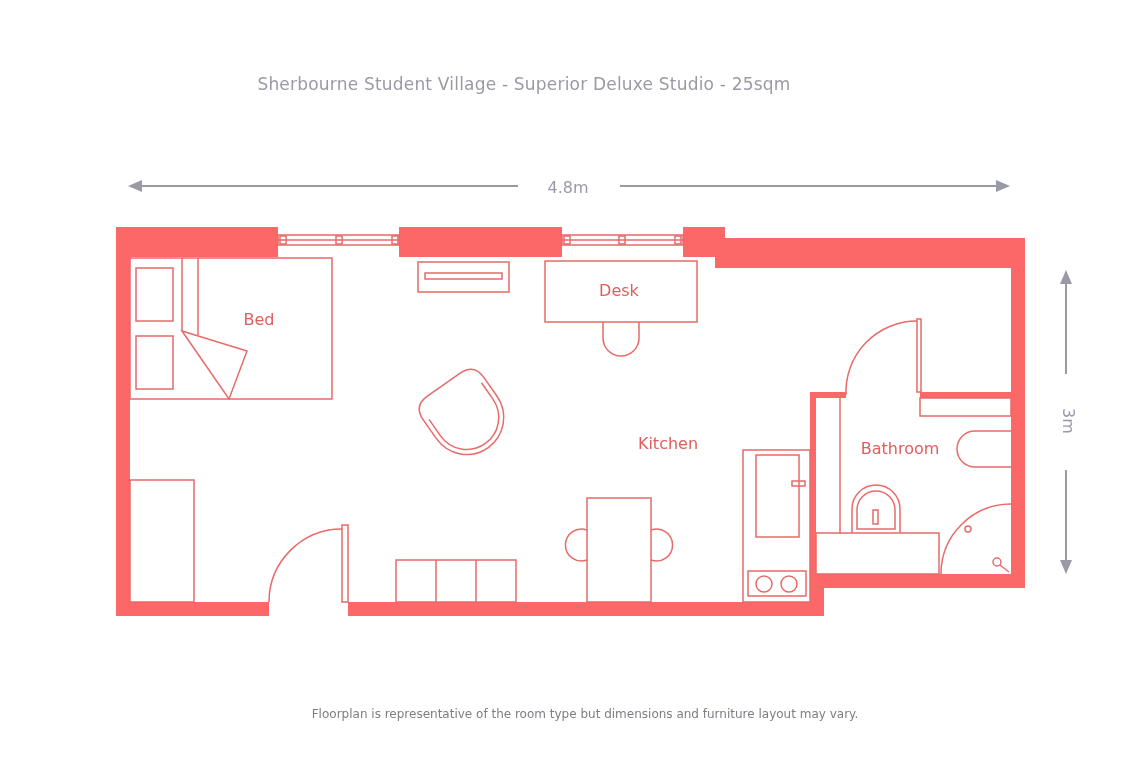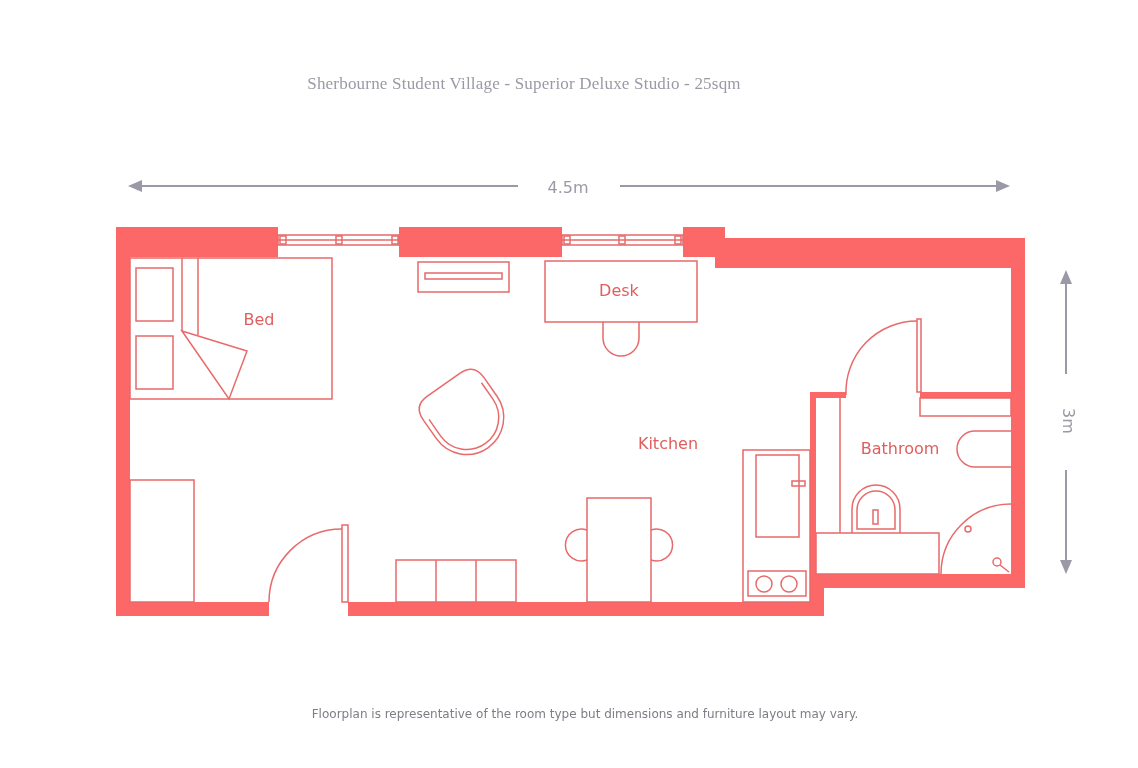--- a/index.html
+++ b/index.html
@@ -1,17 +1,17 @@
 <!DOCTYPE html>
 <html><head>
 <meta charset="utf-8">
 <style>
   html, body { margin: 0; padding: 0; background: #ffffff; }
   body { width: 1138px; height: 768px; position: relative; overflow: hidden; font-family: "DejaVu Sans", sans-serif; }
-  .title { position: absolute; left: 0; top: 74px; width: 1048px; text-align: center; color: #9a9aa6; font-size: 17px; letter-spacing: 0.2px; font-family: Liberation Serif, serif; }
+  .title { position: absolute; left: 0; top: 74px; width: 1048px; text-align: center; color: #9a9aa6; font-size: 17px; letter-spacing: 0.2px; }
   .footnote { position: absolute; left: 0; top: 707px; width: 1170px; text-align: center; color: #7d7d86; font-size: 12px; }
   .dim-h-label { position: absolute; left: 533px; top: 178px; width: 70px; text-align: center; color: #9a9aa6; font-size: 16px; }
   .dim-v-label { position: absolute; left: 1042px; top: 410px; width: 50px; height: 22px; text-align: center; color: #9a9aa6; font-size: 16px; transform: rotate(90deg); }
   svg { position: absolute; left: 0; top: 0; }
   .room-label { font-family: "DejaVu Sans", sans-serif; font-size: 16px; fill: #e05e5e; }
 </style>
 </head>
 <body>
 
 <div class="title">Sherbourne Student Village - Superior Deluxe Studio - 25sqm</div>
@@ -133,16 +133,16 @@
     <circle cx="997" cy="562" r="4"></circle>
     <line x1="1000" y1="565" x2="1009" y2="572"></line>
   </g>
 
   <text class="room-label" x="259" y="325" text-anchor="middle">Bed</text>
   <text class="room-label" x="619" y="296" text-anchor="middle">Desk</text>
   <text class="room-label" x="668" y="449" text-anchor="middle">Kitchen</text>
   <text class="room-label" x="900" y="454" text-anchor="middle">Bathroom</text>
 </svg>
 
-<div class="dim-h-label">4.5m</div>
+<div class="dim-h-label">4.8m</div>
 <div class="dim-v-label">3m</div>
 
 <div class="footnote">Floorplan is representative of the room type but dimensions and furniture layout may vary.</div>
 
 </body></html>

